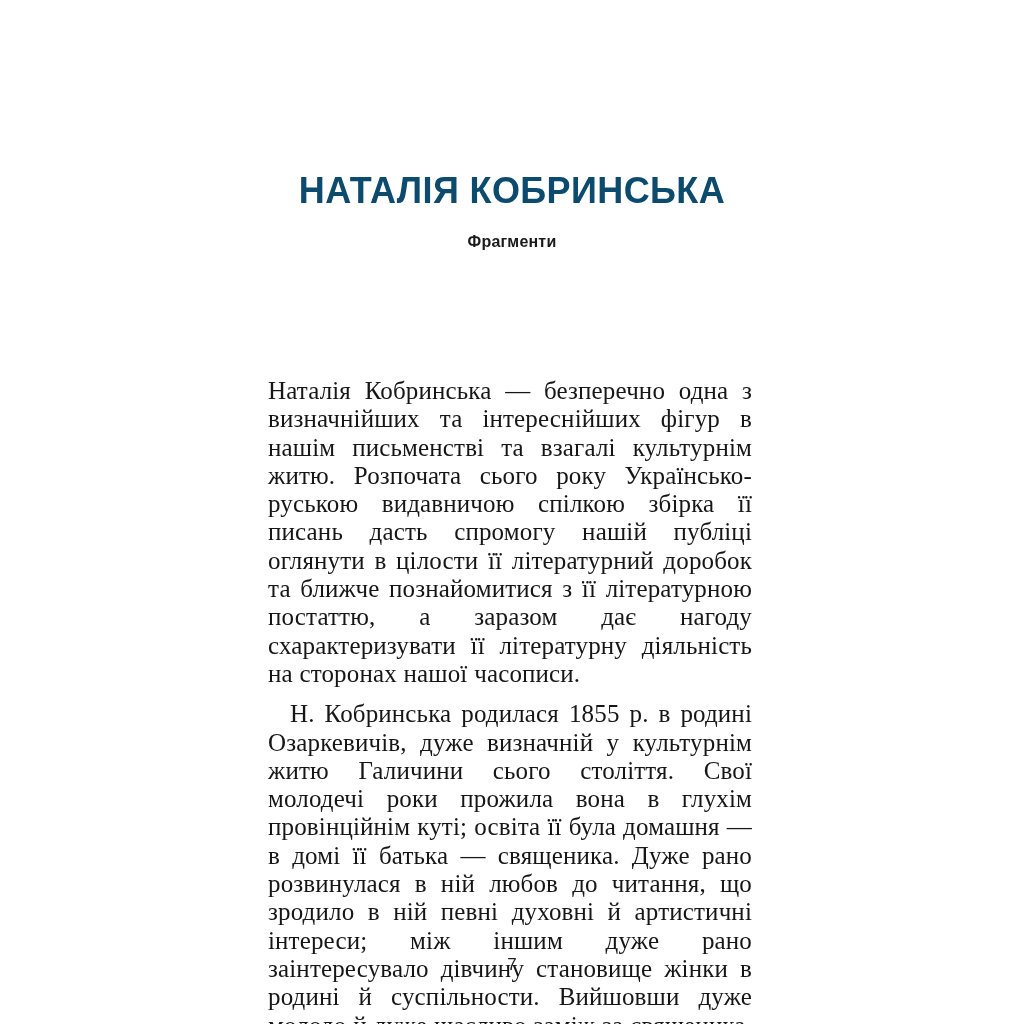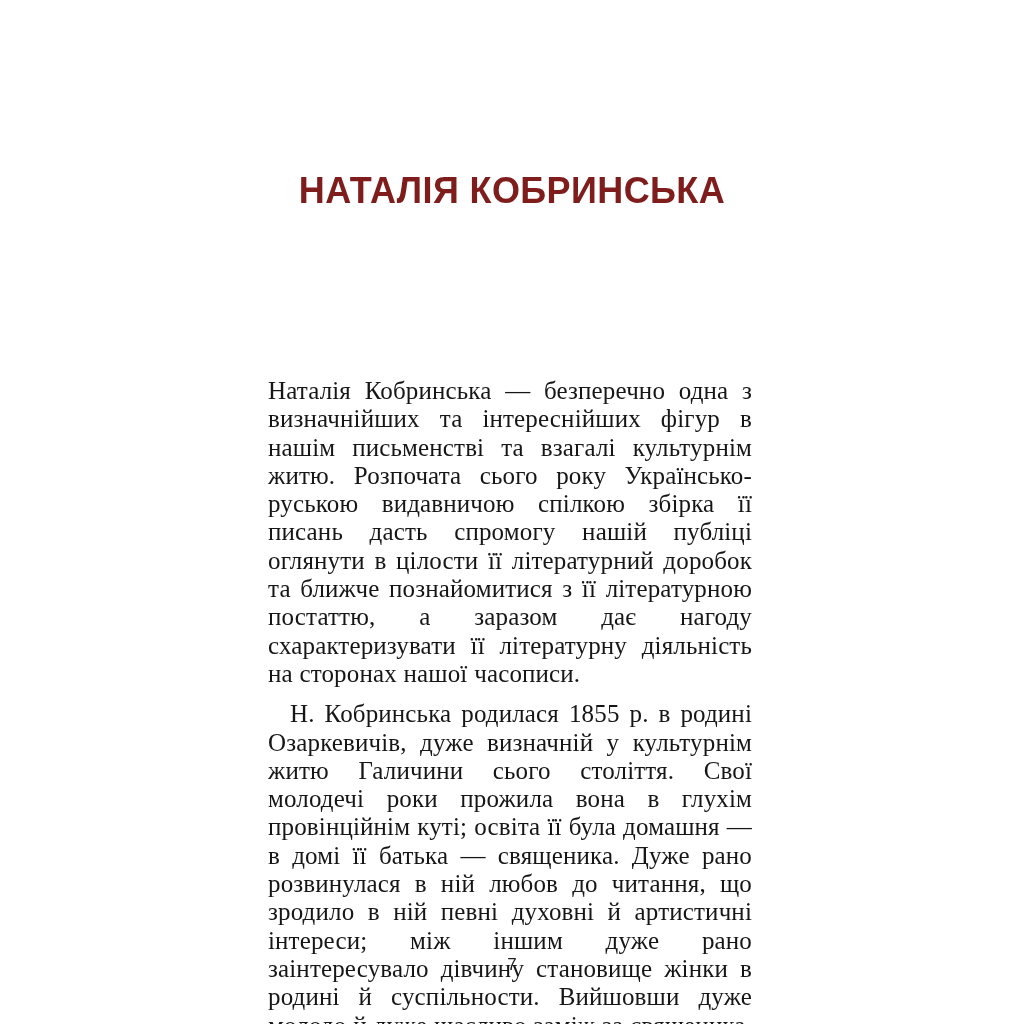--- a/index.html
+++ b/index.html
@@ -34,21 +34,21 @@
     width: 1024px;
     text-align: center;
   }
 
   .doc-title {
     font-family: "Liberation Sans", "DejaVu Sans", sans-serif;
     font-size: 36px;
     font-weight: 600;
     letter-spacing: 0.4px;
     line-height: 42px;
-    color: #7f1d1d;
+    color: #0c4a6e;
     margin: 0;
     padding: 0;
     white-space: nowrap;
   }
 
   .doc-subtitle {
     font-family: "Liberation Sans", "DejaVu Sans", sans-serif;
     font-size: 16px;
     font-weight: 600;
     letter-spacing: 0.2px;
@@ -103,20 +103,21 @@
     color: #1c1c1c;
   }
 </style>
 </head>
 <body>
 
 <div class="page">
 
   <div class="heading-block">
     <h1 class="doc-title">НАТАЛІЯ КОБРИНСЬКА</h1>
+    <div class="doc-subtitle">Фрагменти</div>
   </div>
 
   <div class="body-column">
     <p class="body-par">Наталія Кобринська — безперечно одна з визначнійших та інтереснійших фігур в нашім письменстві та взагалі культурнім житю. Розпочата сього року Українсько-руською видавничою спілкою збірка її писань дасть спромогу нашій публіці оглянути в цілости її літературний доробок та ближче познайомитися з її літературною постаттю, а заразом дає нагоду схарактеризувати її літературну діяльність на сторонах нашої часописи.</p>
     <p class="body-par">Н. Кобринська родилася 1855 р. в родині Озаркевичів, дуже визначній у культурнім житю Галичини сього століття. Свої молодечі роки прожила вона в глухім провінційнім куті; освіта її була домашня — в домі її батька — священика. Дуже рано розвинулася в ній любов до читання, що зродило в ній певні духовні й артистичні інтереси; між іншим дуже рано заінтересувало дівчину становище жінки в родині й суспільности. Вийшовши дуже молодо й дуже щасливо заміж за священика, чоловіка інтелігентного, з сильно розвиненою артистичною вдачею, п. Кобринська далі віддавалася читанню, літературним інтересам, жіночому питанню.</p>
   </div>
 
   <div class="folio">7</div>
 
 </div>

